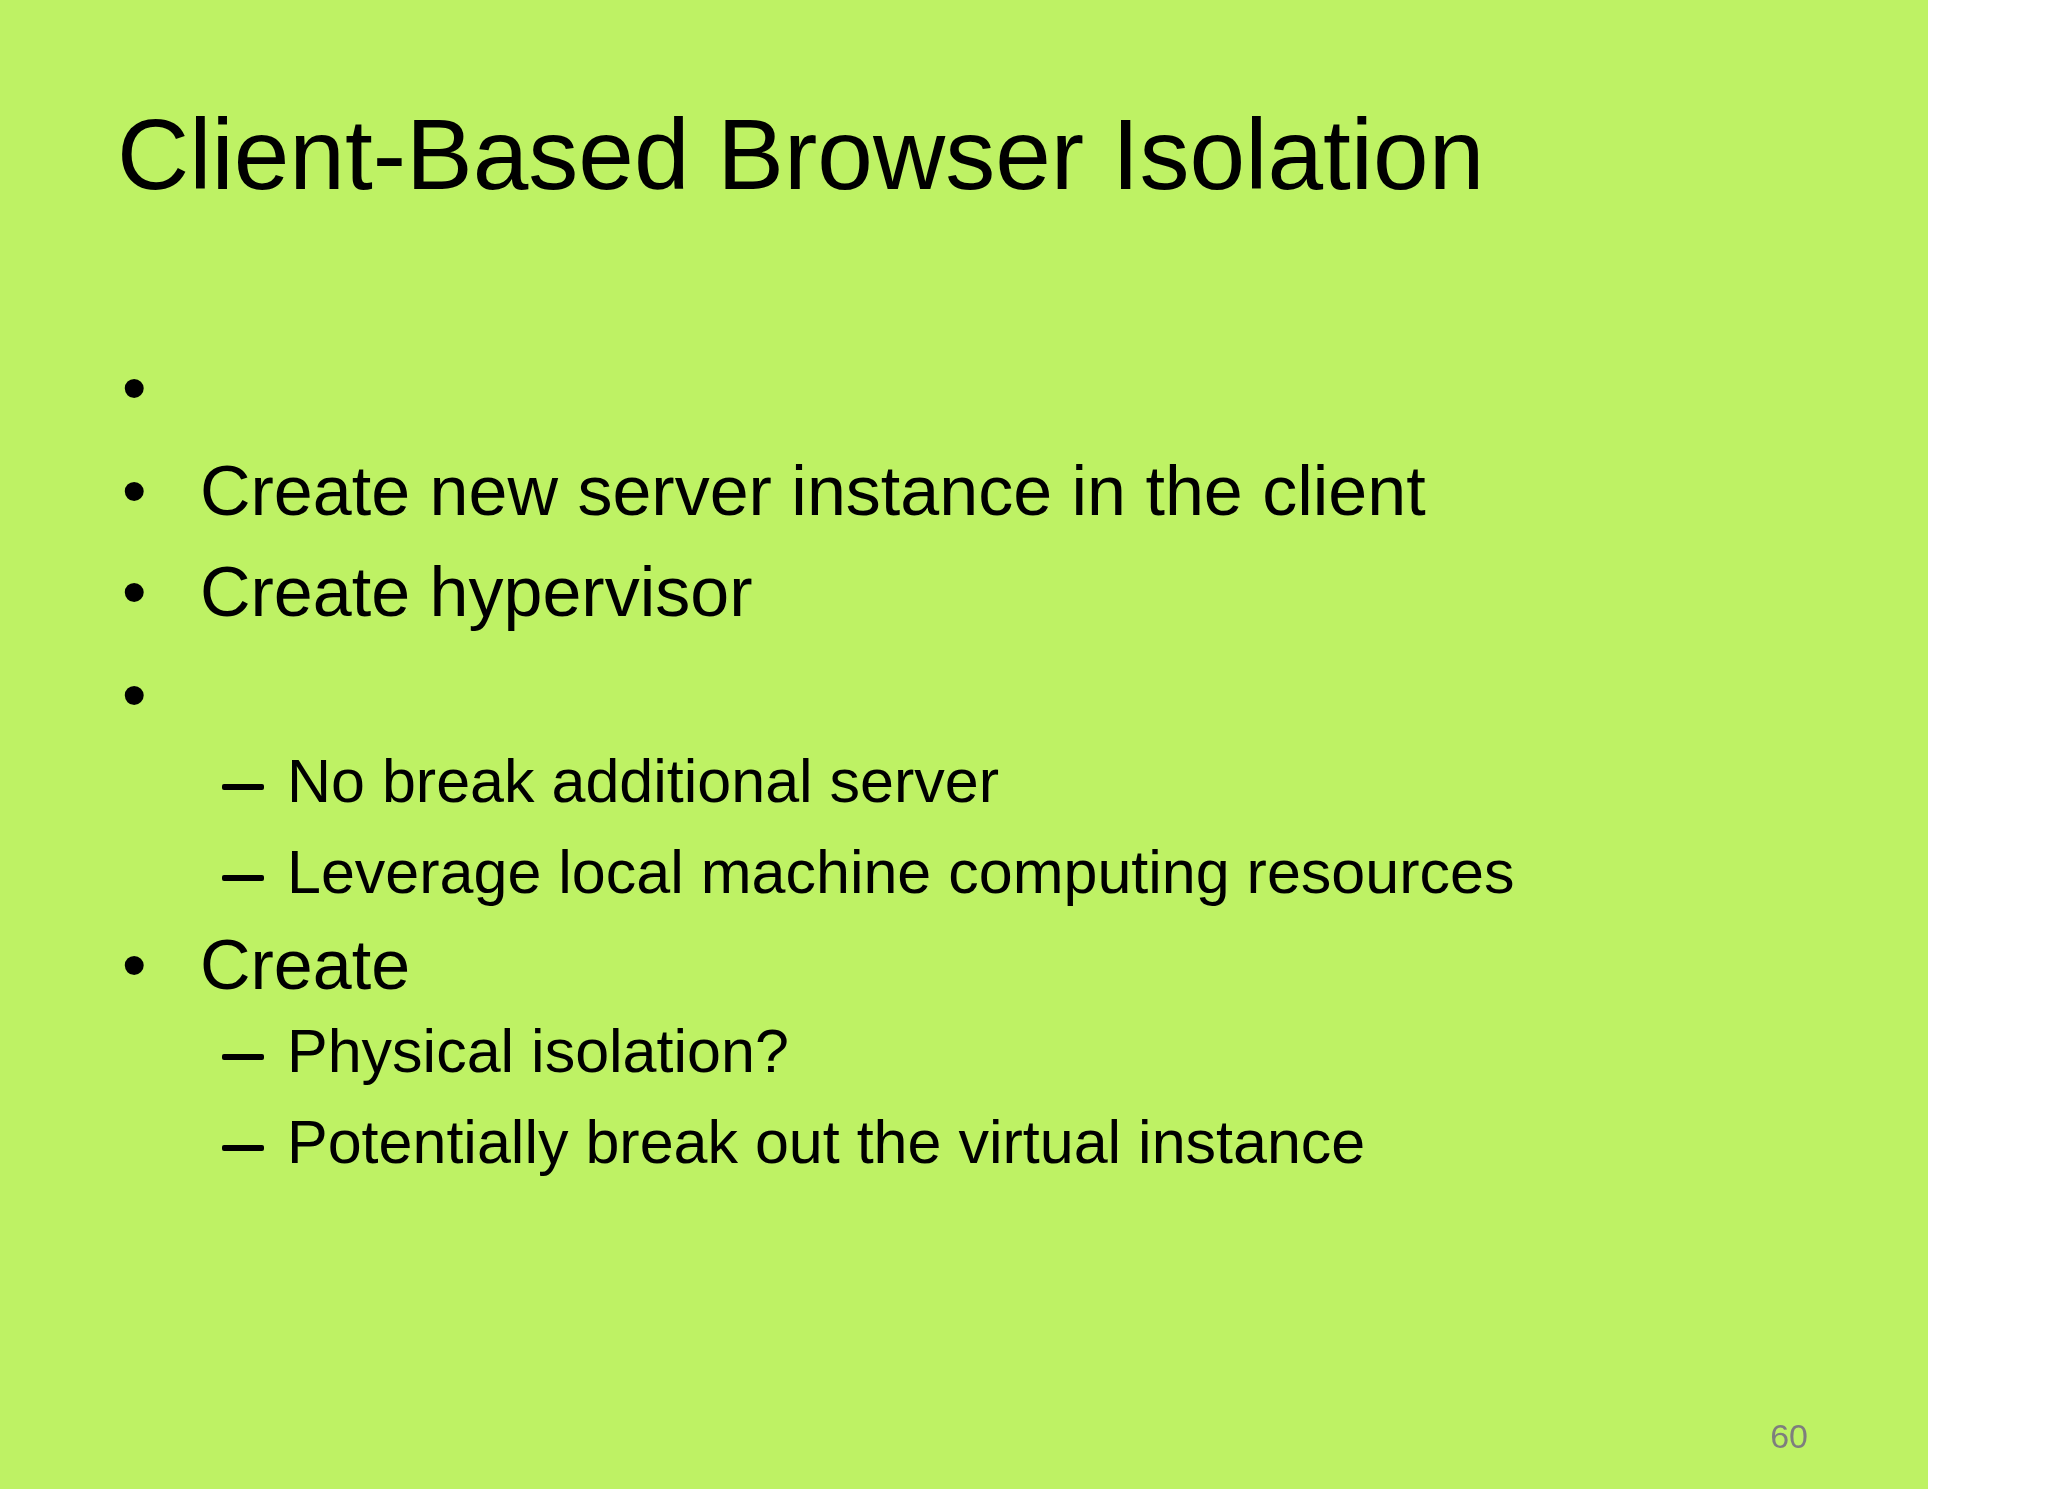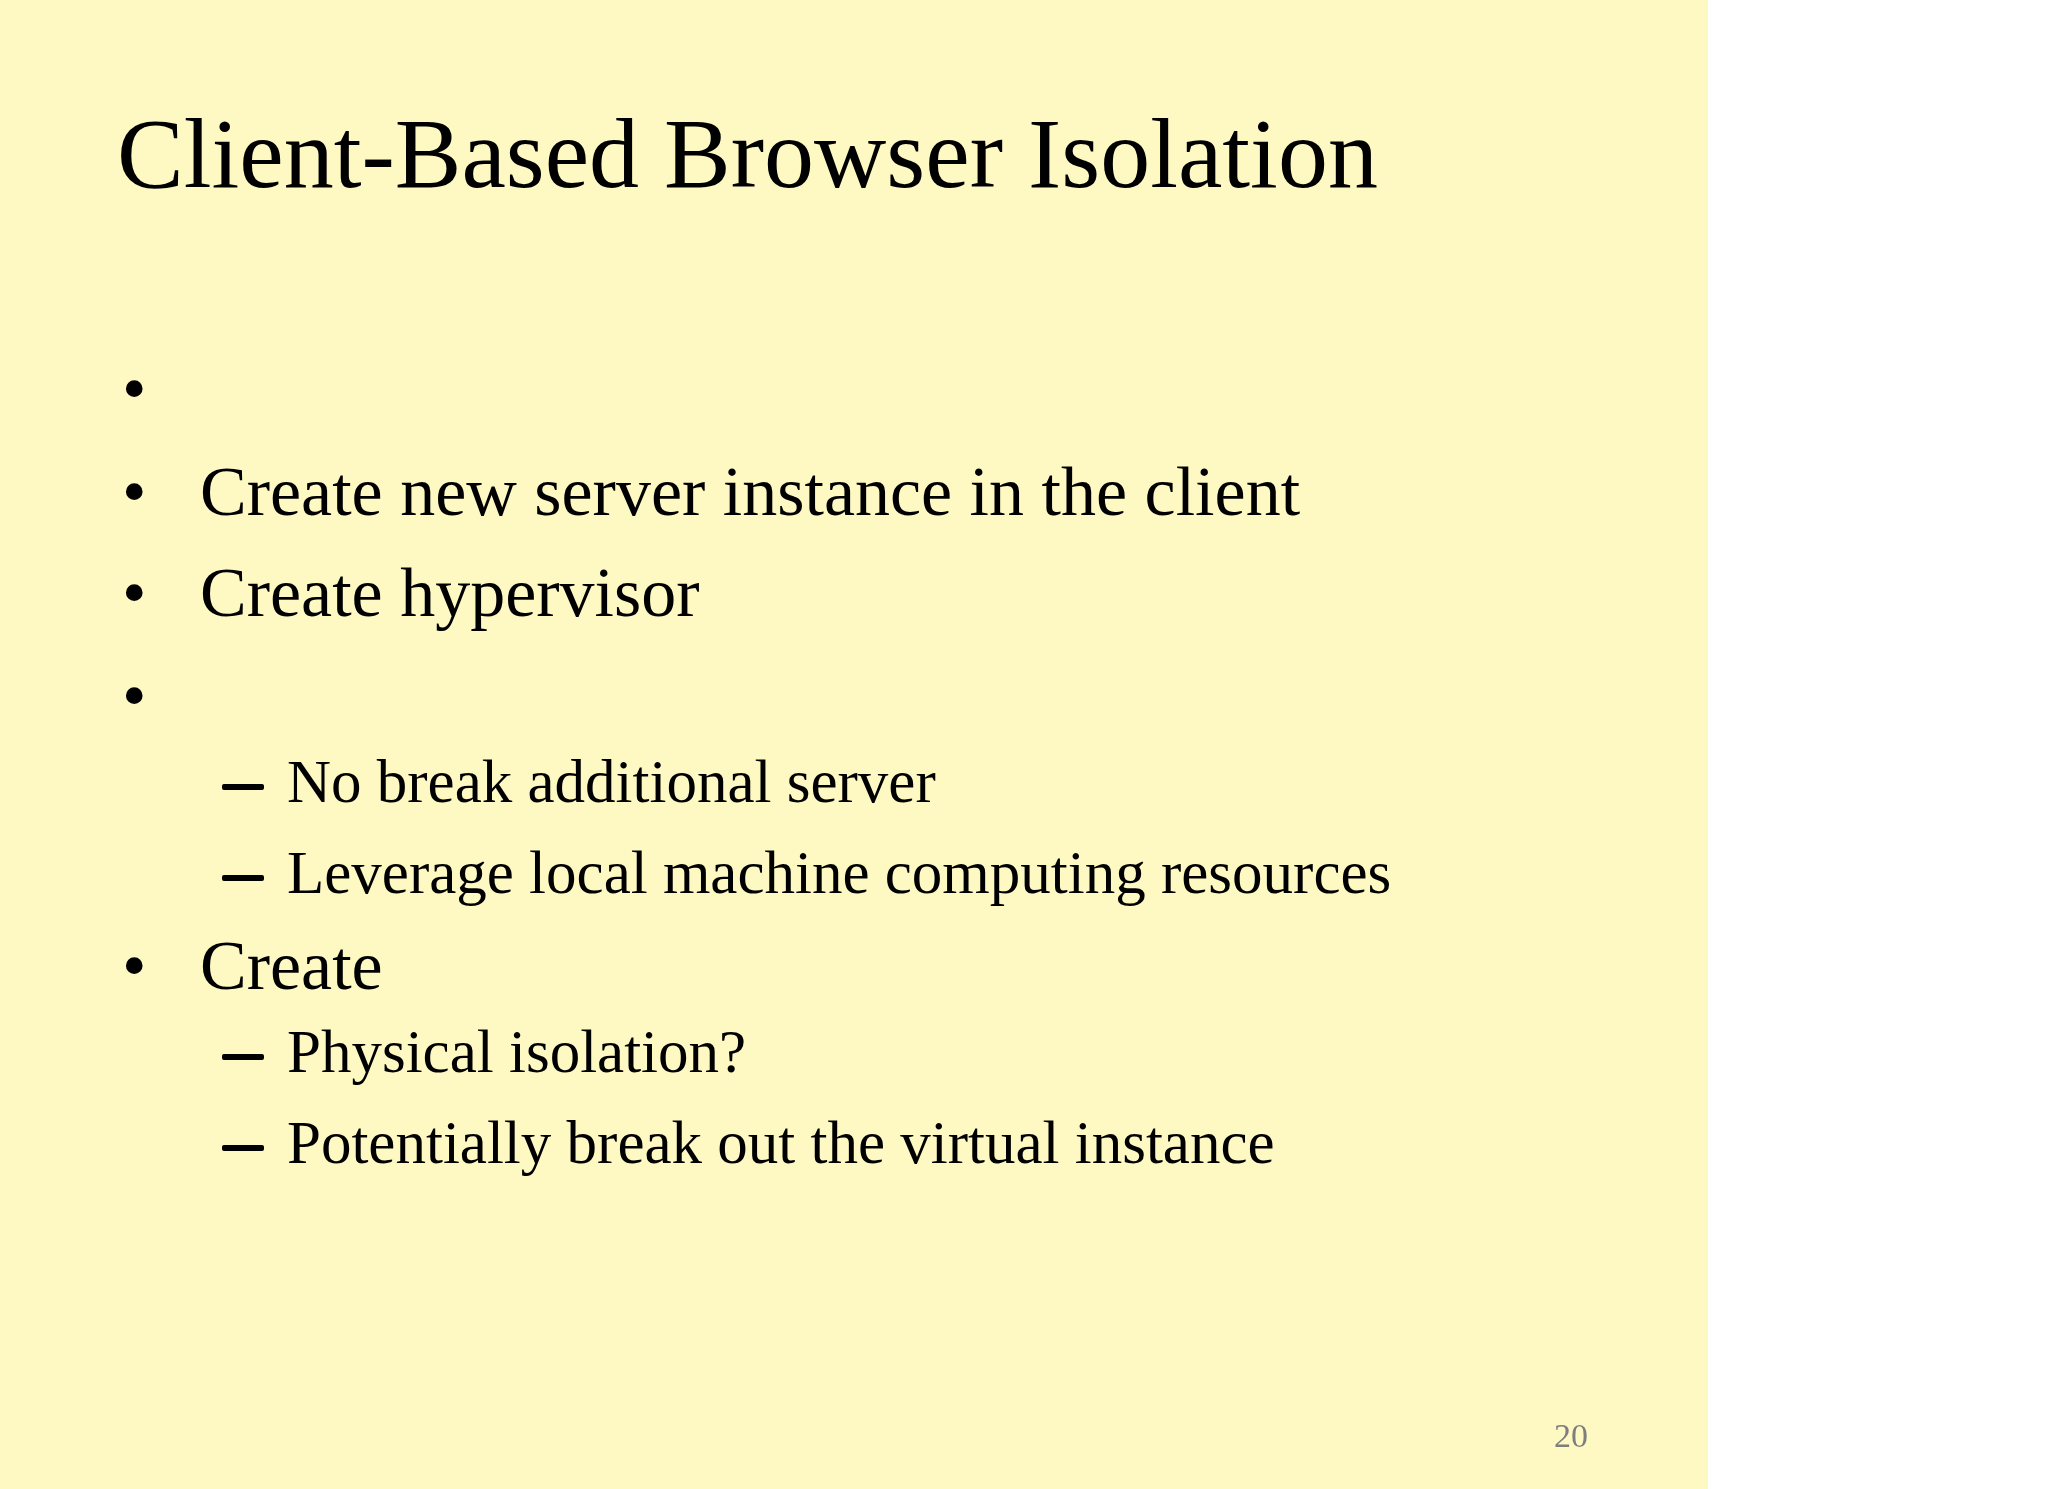--- a/index.html
+++ b/index.html
@@ -2,25 +2,25 @@
 <html><head>
 <meta charset="utf-8">
 <style>
   html, body {
     margin: 0;
     padding: 0;
     background: #ffffff;
   }
   #slide {
     position: relative;
-    width: 1708px;
+    width: 1928px;
     height: 1489px;
-    background: #fef9c3;
+    background: #bef264;
     overflow: hidden;
-    font-family: Liberation Serif, serif;
+    font-family: Liberation Sans, sans-serif;
     color: #000000;
   }
   #slide-title {
     position: absolute;
     left: 117px;
     top: 94px;
     font-size: 100px;
     line-height: 120px;
     white-space: nowrap;
     color: #000000;
@@ -119,15 +119,15 @@
   <div class="bullet-row lv2 row-7">
     <span class="dash-marker"></span>
     <span>Physical isolation?</span>
   </div>
 
   <div class="bullet-row lv2 row-8">
     <span class="dash-marker"></span>
     <span>Potentially break out the virtual instance</span>
   </div>
 
-  <div id="page-number">20</div>
+  <div id="page-number">60</div>
 
 </div>
 
 </body></html>

